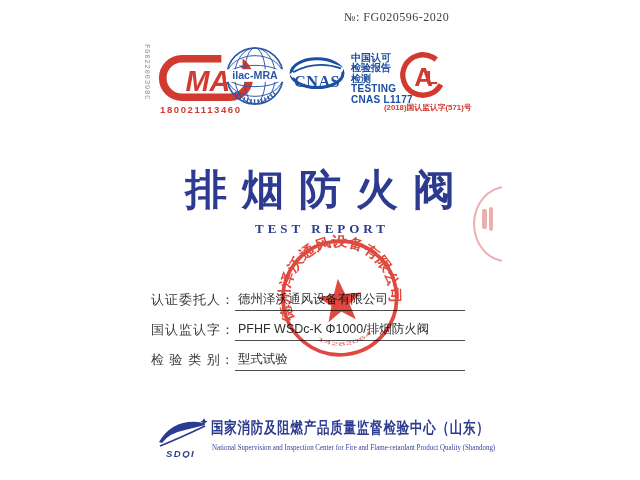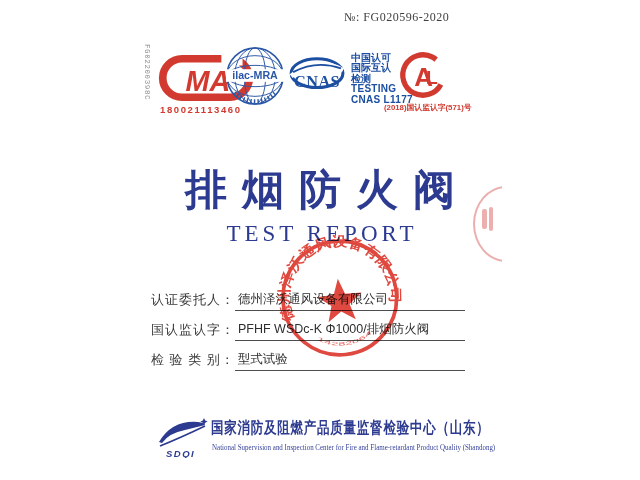--- a/index.html
+++ b/index.html
@@ -17,21 +17,21 @@
   .ilac{left:224px;top:45px;}
   .cnas{left:289px;top:54px;}
   .cnas-text{left:351px;top:53px;font-size:10px;font-weight:bold;color:#1c4ea1;
              line-height:10.4px;white-space:nowrap;}
   .cnas-text .en{font-weight:bold;letter-spacing:.3px;}
   .cal{left:396px;top:49px;}
   .cal-caption{left:384px;top:102px;font-size:7.8px;color:#d23a30;white-space:nowrap;font-weight:bold;}
 
   .title-block{left:120px;top:162px;width:400px;text-align:center;color:#2c3a90;}
   .title-cn{font-size:42px;font-weight:bold;letter-spacing:15px;margin-left:15px;white-space:nowrap;}
-  .title-en{font-family:"Liberation Serif",serif;font-size:23px;font-weight:normal;
+  .title-en{font-family:"Liberation Serif",serif;font-size:13px;font-weight:bold;
             letter-spacing:4px;margin-top:3px;margin-left:4px;}
 
   .partial-stamp-clip{left:468px;top:183px;width:34px;height:80px;overflow:hidden;}
   .partial-stamp-circle{position:absolute;left:5px;top:3px;width:62px;height:72px;
       border:2.5px solid rgba(216,96,92,.5);border-radius:50%;}
   .ps-mark{position:absolute;background:rgba(210,80,76,.45);border-radius:2px;}
 
   .form-row{left:151px;width:314px;display:flex;align-items:center;font-size:13px;color:#3a3a3a;}
   .form-row .lbl{white-space:pre;letter-spacing:1px;padding-bottom:2px;}
   .form-row .val{flex:1;border-bottom:1.2px solid #4d4d4d;padding:0 0 2px 3px;
@@ -85,21 +85,21 @@
     <svg width="58" height="46" viewBox="0 0 60 48">
       <ellipse cx="29" cy="20" rx="27" ry="15" fill="none" stroke="#1c4ea1" stroke-width="3.2"></ellipse>
       <path d="M2,23 Q 28,2 56,17" fill="none" stroke="#ffffff" stroke-width="5"></path>
       <path d="M4,19 Q 28,6 54,15" fill="none" stroke="#1c4ea1" stroke-width="2"></path>
       <text x="29" y="34" text-anchor="middle" font-size="17" font-weight="bold" letter-spacing="0.5" fill="#1c4ea1" font-family="Liberation Serif, serif">CNAS</text>
     </svg>
   </div>
 
   <div class="abs cnas-text">
     <div>中国认可</div>
-    <div>国际互认</div>
+    <div>检验报告</div>
     <div>检测</div>
     <div class="en">TESTING</div>
     <div class="en">CNAS L1177</div>
   </div>
 
   <div class="abs cal">
     <svg width="54" height="52" viewBox="0 0 56 54">
       <circle cx="28" cy="27" r="21" fill="none" stroke="#d23a30" stroke-width="5.5" stroke-dasharray="103 29" transform="rotate(28 28 27)"></circle>
       <text x="19" y="38" font-size="27" font-weight="bold" fill="#d23a30" font-family="Liberation Sans, sans-serif">A</text>
       <text x="31" y="36" font-size="20" font-weight="bold" fill="#d23a30" font-family="Liberation Sans, sans-serif">L</text>

